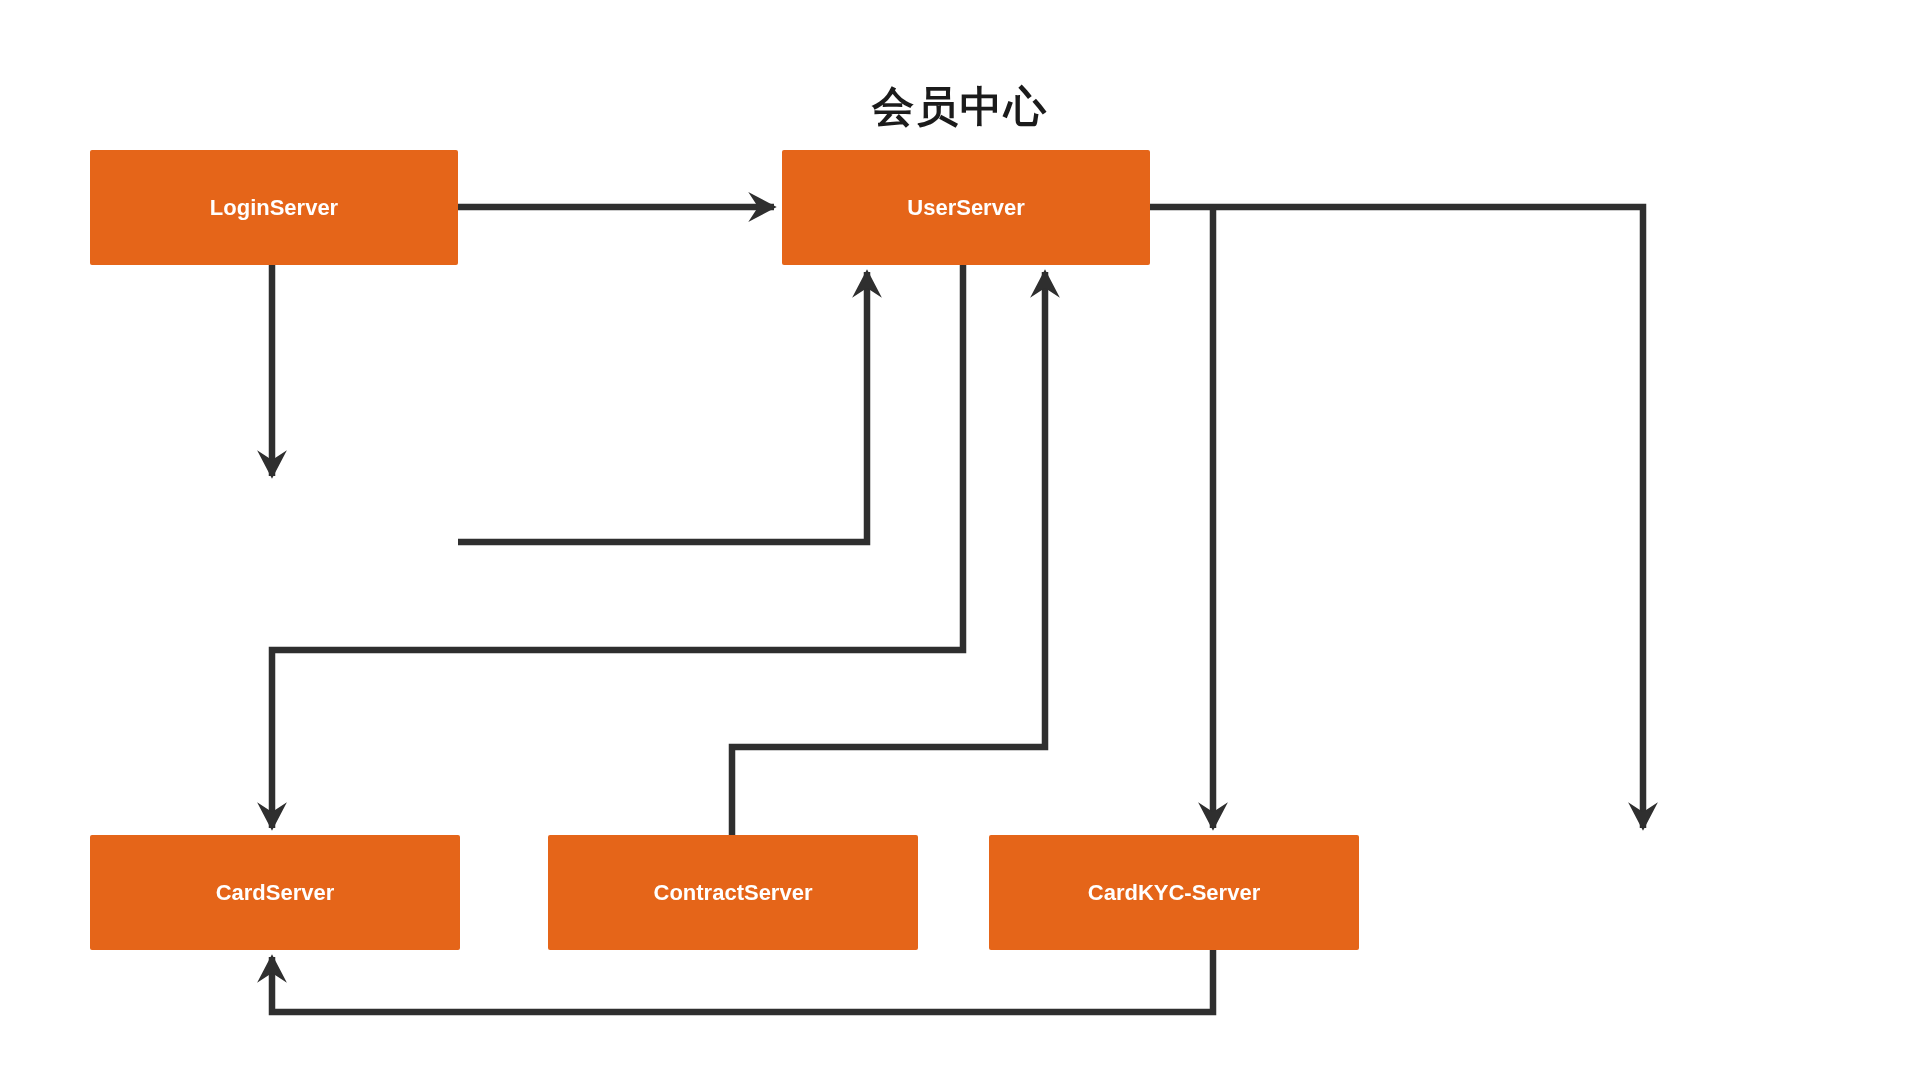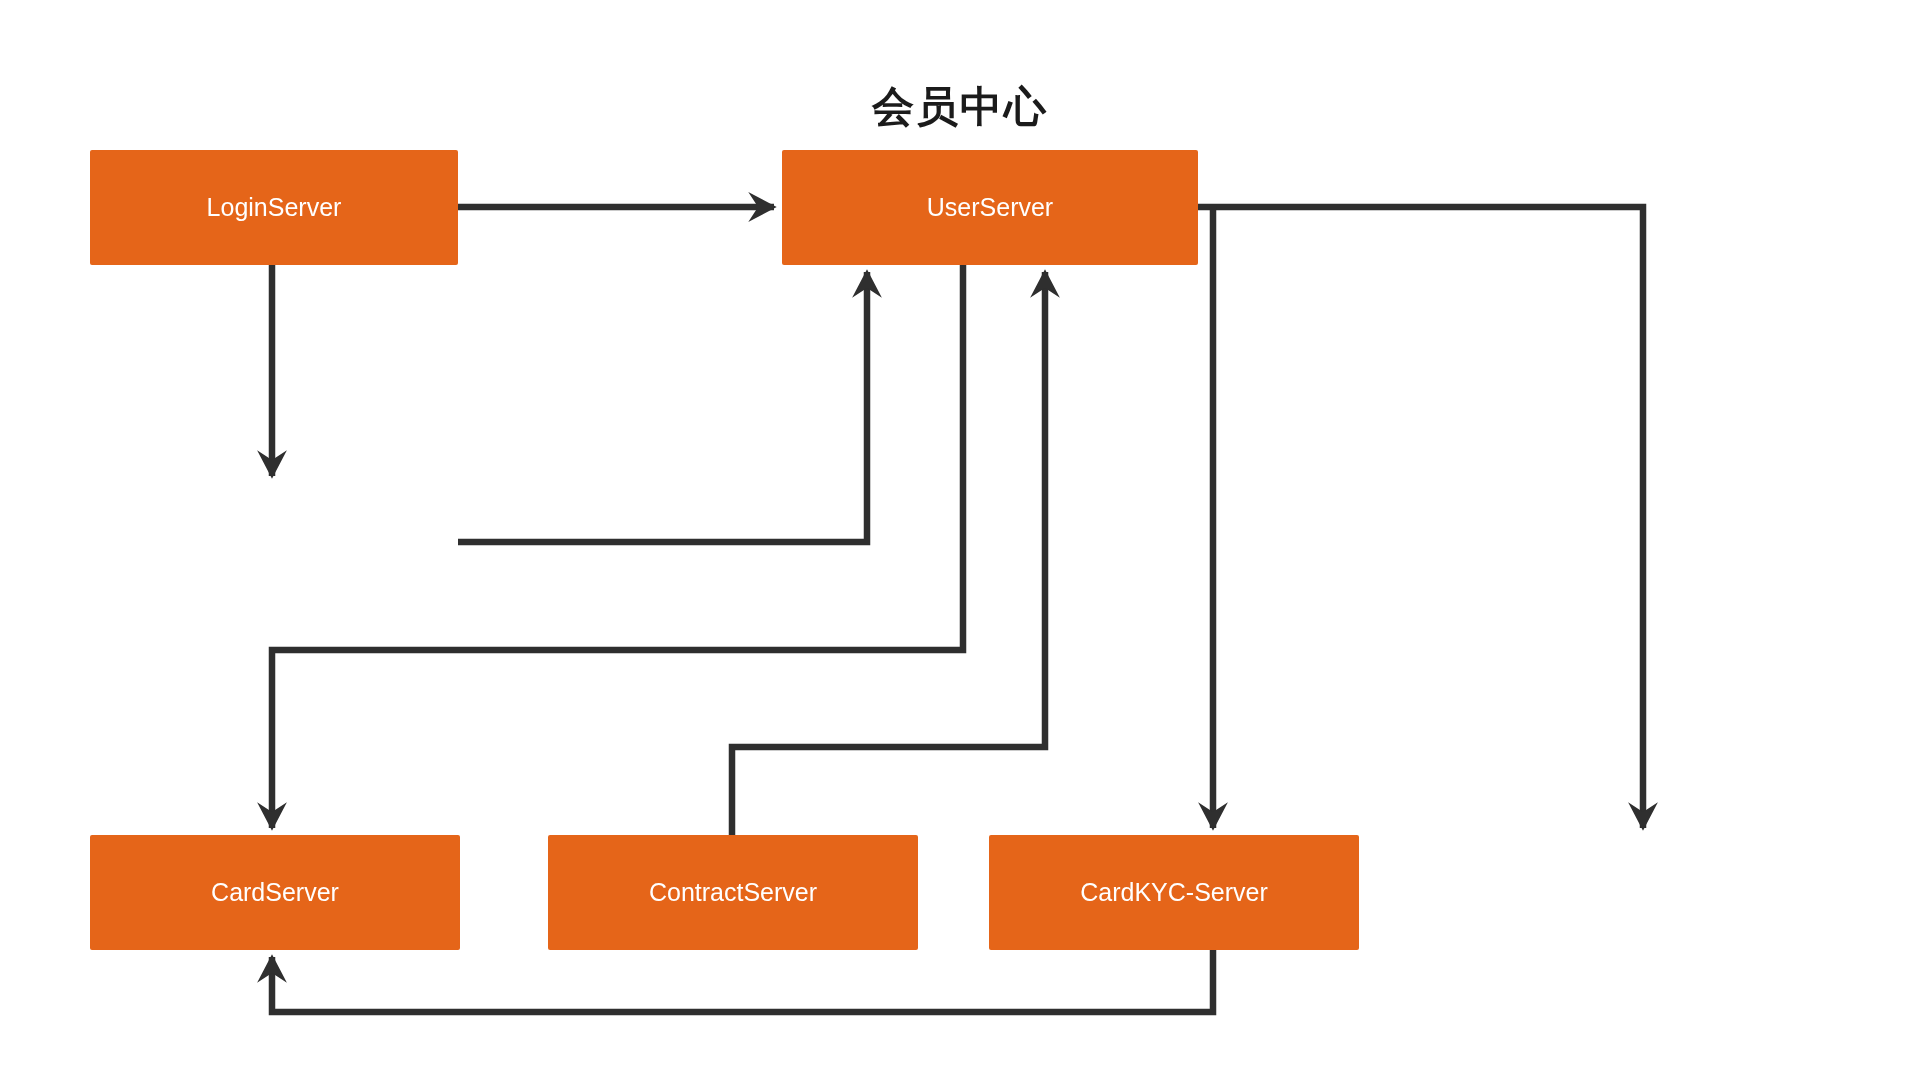--- a/index.html
+++ b/index.html
@@ -46,27 +46,27 @@
   .arrow-head { fill: var(--edge); }
   .node {
     position: absolute;
     width: 370px;
     height: 115px;
     background: var(--node-fill);
     color: var(--node-text);
     display: flex;
     align-items: center;
     justify-content: center;
-    font-size: 25px;
-    font-weight: 400;
+    font-size: 22px;
+    font-weight: 700;
     border-radius: 2px;
     white-space: nowrap;
   }
   .n-login    { left: 90px;   top: 150px; width: 368px; }
-  .n-user     { left: 782px;  top: 150px; width: 416px; }
+  .n-user     { left: 782px;  top: 150px; width: 368px; }
   .n-security { left: 90px;   top: 483px; width: 368px; }
   .n-card     { left: 90px;   top: 835px; text-align: center; }
   .n-contract { left: 548px;  top: 835px; }
   .n-cardkyc  { left: 989px; top: 835px; }
   .n-idkyc    { left: 1463px; top: 835px; }
 </style>
 </head>
 <body>
 
 <div class="canvas">

